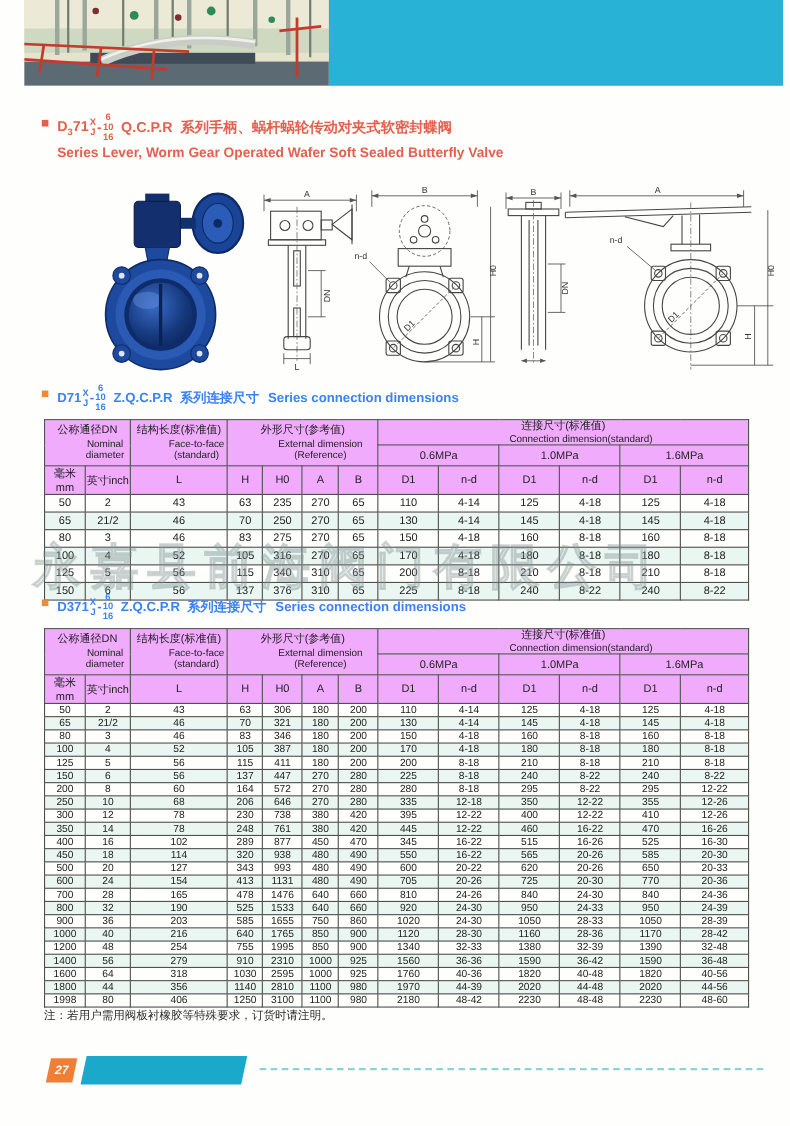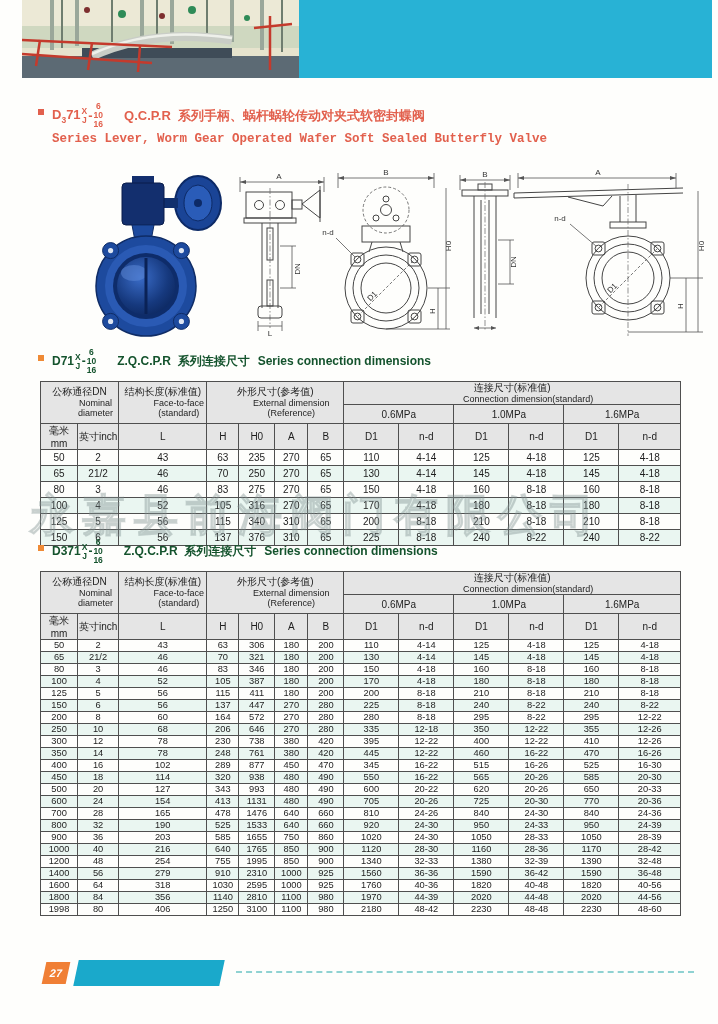--- a/index.html
+++ b/index.html
@@ -7,44 +7,44 @@
   .page{position:relative;width:718px;height:1024px;background:#fefefc;overflow:hidden;}
 
   
   .photo{position:absolute;left:22px;top:0;width:277px;height:78px;}
   .cyanbox{position:absolute;left:299px;top:0;width:413px;height:78px;background:#28b2d5;}
 
   
   .titleblock{position:absolute;display:flex;gap:8px;align-items:flex-start;}
   .bullet{width:6px;height:6px;margin-top:7px;flex:0 0 6px;}
   .t1{color:#e2604d;}
-  .t2{color:#14532d;}
+  .t2{color:#3b82f6;}
   .modelline{display:flex;align-items:center;font-weight:bold;font-size:13px;line-height:1.05;}
   .modelline .main{white-space:nowrap;}
   .stack{display:inline-flex;flex-direction:column;align-items:center;font-size:8.5px;font-weight:bold;line-height:1.08;margin:0 1px;}
   .sub{font-size:8.5px;vertical-align:sub;}
-  .zh-part{margin-left:20px;}
-  .entitle{font-weight:bold;font-size:12.5px;margin-top:2px;font-family:Liberation Mono, monospace;}
+  .zh-part{margin-left:6px;}
+  .entitle{font-weight:bold;font-size:12.5px;margin-top:2px;}
   .sectitle .modelline{font-size:12px;}
   .sectitle .zh-part{font-size:12px;}
   .sectitle .en-part{margin-left:8px;}
 
   
   .figs{position:absolute;left:0;top:166px;width:718px;height:182px;}
   .figs svg{position:absolute;}
   .ln{stroke:#454545;stroke-width:1;fill:none;}
   .cl{stroke:#666;stroke-width:.7;stroke-dasharray:6 2 1.5 2;fill:none;}
   .dm{stroke:#555;stroke-width:.8;fill:none;}
   .dsh{stroke:#555;stroke-width:.8;stroke-dasharray:3 2;fill:none;}
   text.dim{font-family:"Liberation Sans",sans-serif;font-size:8px;fill:#333;}
 
   
   .vt{border-collapse:collapse;table-layout:fixed;width:641px;border:1.5px solid #333;}
   .vt th,.vt td{border:1px solid #4f4f4f;text-align:center;vertical-align:middle;padding:0;color:#1d1d1d;}
-  .vt th{background:#e5e5e5;font-weight:normal;}
+  .vt th{background:#f0abfc;font-weight:normal;}
   .hz{font-size:10px;line-height:1.18;}
   .he{font-size:9px;line-height:1.15;margin-left:32px;}
   .mpa{font-size:10px;height:18px;}
   .units th{font-size:10px;height:17px;}
   #table1 td{font-size:10px;height:15px;line-height:15px;}
   #table2 td{font-size:9.3px;height:11px;line-height:11px;}
   .vt tbody tr:nth-child(even) td{background:#eaf6f1;}
 
   .notes{position:absolute;left:40px;top:916px;width:640px;color:#2a2a2a;}
   .notes .nzh{font-size:10.5px;margin-bottom:3px;}
@@ -860,21 +860,21 @@
           <td>925</td>
           <td>1760</td>
           <td>40-36</td>
           <td>1820</td>
           <td>40-48</td>
           <td>1820</td>
           <td>40-56</td>
         </tr>
         <tr>
           <td>1800</td>
-          <td>84</td>
+          <td>44</td>
           <td>356</td>
           <td>1140</td>
           <td>2810</td>
           <td>1100</td>
           <td>980</td>
           <td>1970</td>
           <td>44-39</td>
           <td>2020</td>
           <td>44-48</td>
           <td>2020</td>
@@ -894,19 +894,20 @@
           <td>48-48</td>
           <td>2230</td>
           <td>48-60</td>
         </tr>
       </tbody>
   </table>
 
   <div class="wm">永嘉县前海阀门有限公司</div>
 
   <div class="notes">
+    <div class="nzh">注：若用户需用阀板衬橡胶等特殊要求，订货时请注明。</div>
   </div>
 
   <div class="pagetag">27</div>
   <div class="footbar"></div>
   <div class="footdash"></div>
 
 </div>
 
 </body></html>

